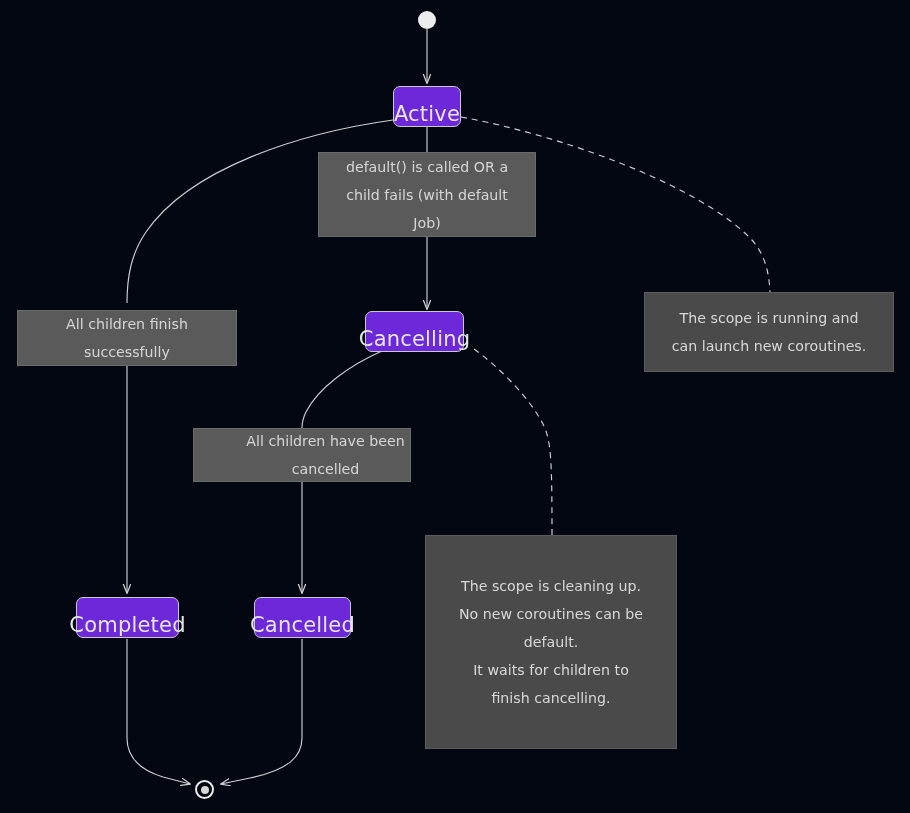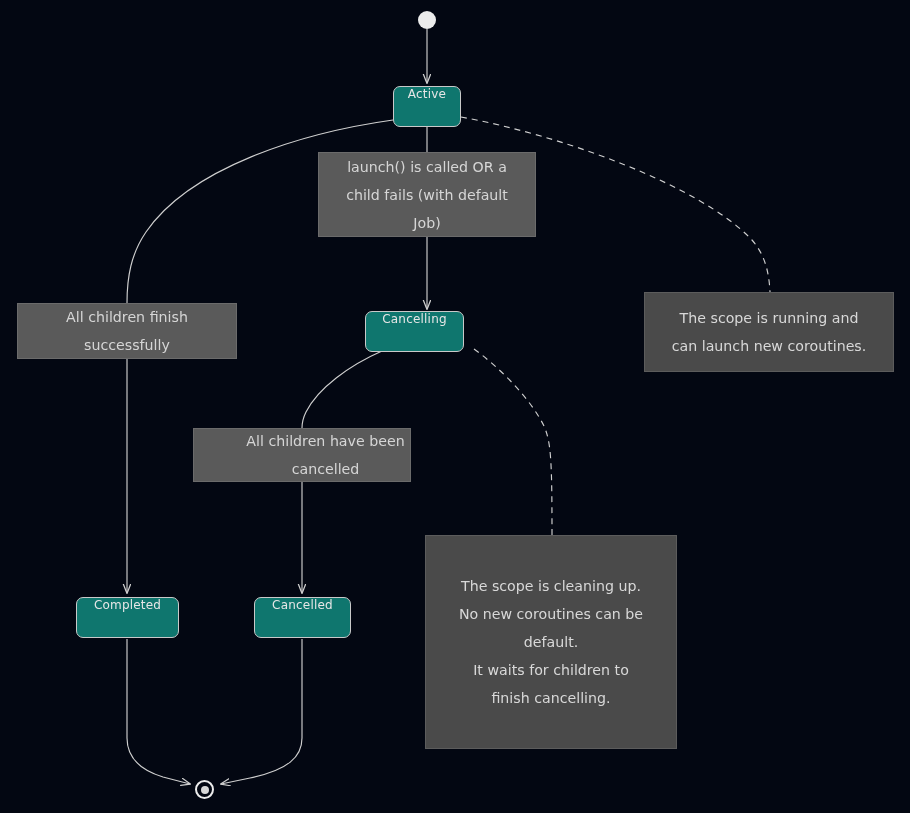--- a/index.html
+++ b/index.html
@@ -23,28 +23,28 @@
   #edge-layer {
     position: absolute;
     left: 0;
     top: 0;
     width: 910px;
     height: 813px;
   }
   .state-node {
     position: absolute;
     box-sizing: border-box;
-    background: #0f766e;
+    background: #6d28d9;
     border: 1.1px solid #c9c9c9;
     border-radius: 7px;
     color: #e6e6e6;
-    font-size: 12px;
+    font-size: 21px;
     letter-spacing: 0.2px;
     display: flex;
-    align-items: flex-start;
+    align-items: flex-end;
     justify-content: center;
     white-space: nowrap;
     z-index: 3;
   }
   .edge-label {
     position: absolute;
     box-sizing: border-box;
     background: #5a5a5a;
     border: 0.8px solid #6b6b6b;
     color: #d6d6d6;
@@ -143,26 +143,26 @@
 
   <div class="state-node" style="left:76px; top:597px; width:103px; height:41px;">
     <span>Completed</span>
   </div>
 
   <div class="state-node" style="left:254px; top:597px; width:97px; height:41px;">
     <span>Cancelled</span>
   </div>
 
   <div class="edge-label" style="left:318px; top:152px; width:218px; height:85px;">
-    <span>launch() is called OR a</span>
+    <span>default() is called OR a</span>
     <span>child fails (with default</span>
     <span>Job)</span>
   </div>
 
-  <div class="edge-label" style="left:17px; top:303px; width:220px; height:56px;">
+  <div class="edge-label" style="left:17px; top:310px; width:220px; height:56px;">
     <span>All children finish</span>
     <span>successfully</span>
   </div>
 
   <div class="edge-label" style="left:193px; top:428px; width:218px; height:54px;padding-left:47px;">
     <span>All children have been</span>
     <span>cancelled</span>
   </div>
 
   <div class="note-box" style="left:644px; top:292px; width:250px; height:80px;">

